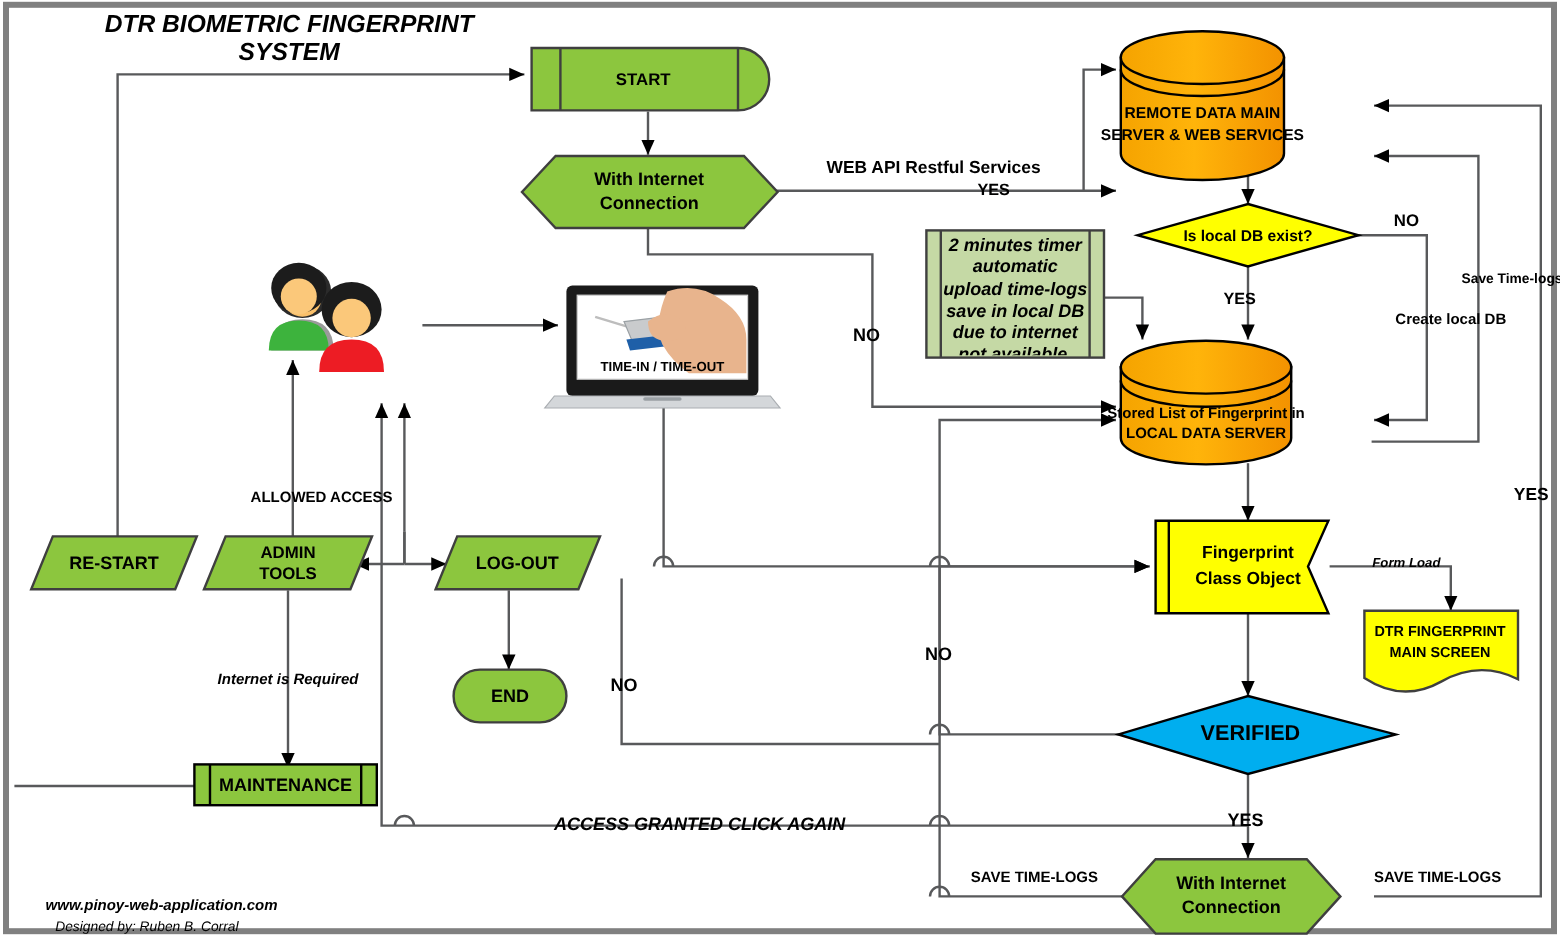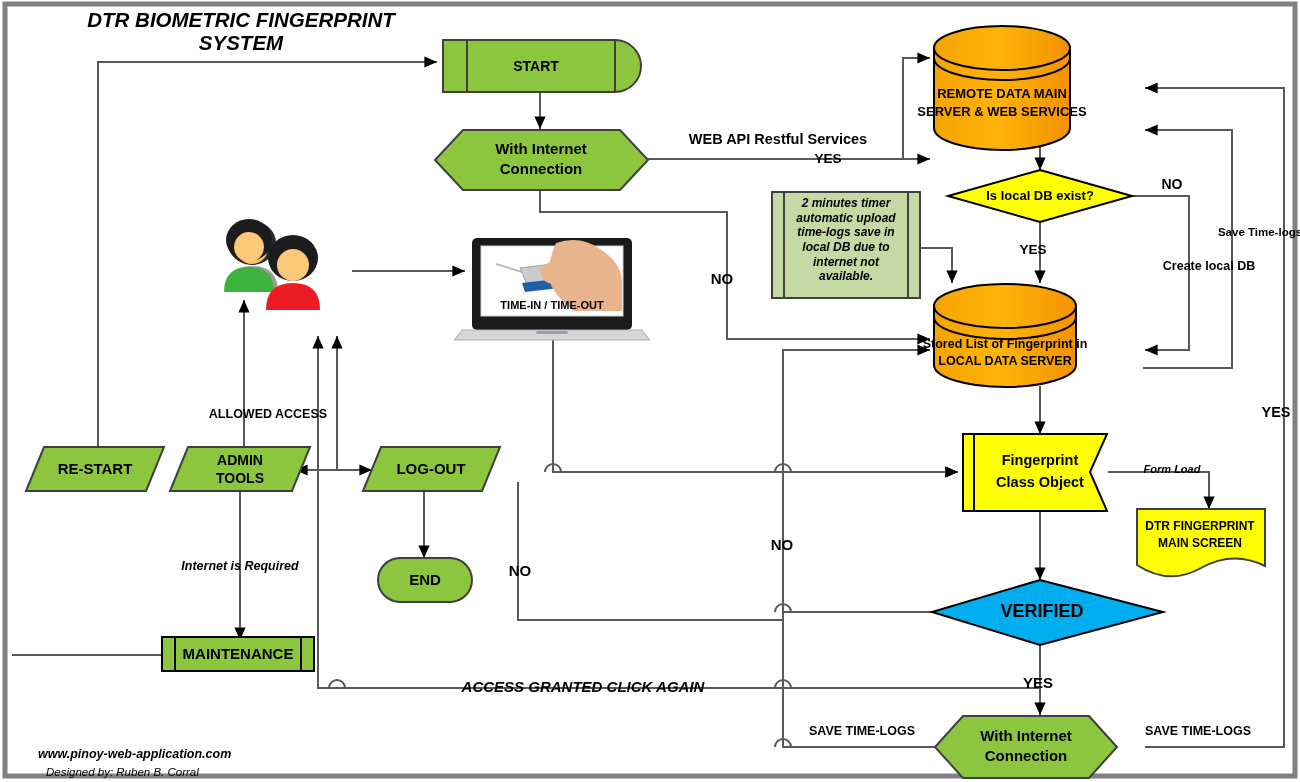--- a/index.html
+++ b/index.html
@@ -125,21 +125,21 @@
     <g>
       <path d="M1040,170 L1132,196 L1040,222 L948,196 Z" fill="#FFFF00" stroke="#000" stroke-width="2"></path>
       <text class="nodeLabel" x="1040" y="197" font-size="13" fill="#000">Is local DB exist?</text>
     </g>
 
     <g>
       <rect x="772" y="192" width="148" height="106" fill="#C5D9A5" stroke="#3f3f3f" stroke-width="2"></rect>
       <line x1="784" y1="192" x2="784" y2="298" stroke="#3f3f3f" stroke-width="2"></line>
       <line x1="908" y1="192" x2="908" y2="298" stroke="#3f3f3f" stroke-width="2"></line>
       <foreignObject x="786" y="196" width="120" height="100">
-        <div xmlns="http://www.w3.org/1999/xhtml" style="font-family:'Liberation Sans',sans-serif;font-size:12px;font-weight:bold;font-style:italic;text-align:center;line-height:1.22;color:#000;">2 minutes timer automatic upload time-logs save in local DB due to internet not available.</div>
+        <div xmlns="http://www.w3.org/1999/xhtml" style="font-family:'Liberation Sans',sans-serif;font-size:15px;font-weight:bold;font-style:italic;text-align:center;line-height:1.22;color:#000;">2 minutes timer automatic upload time-logs save in local DB due to internet not available.</div>
       </foreignObject>
     </g>
 
     <g>
       <path d="M934,306 L934,365 a71,22 0 0 0 142,0 L1076,306 Z" fill="url(#orangeGrad)" stroke="#000" stroke-width="2"></path>
       <ellipse cx="1005" cy="306" rx="71" ry="22" fill="url(#orangeGrad)" stroke="#000" stroke-width="2"></ellipse>
       <path d="M934,317 a71,22 0 0 0 142,0" fill="none" stroke="#000" stroke-width="2"></path>
       <text class="nodeLabel" x="1005" y="345" font-size="12.5" fill="#000">Stored List of Fingerprint in</text>
       <text class="nodeLabel" x="1005" y="362" font-size="12.5" fill="#000">LOCAL DATA SERVER</text>
     </g>

